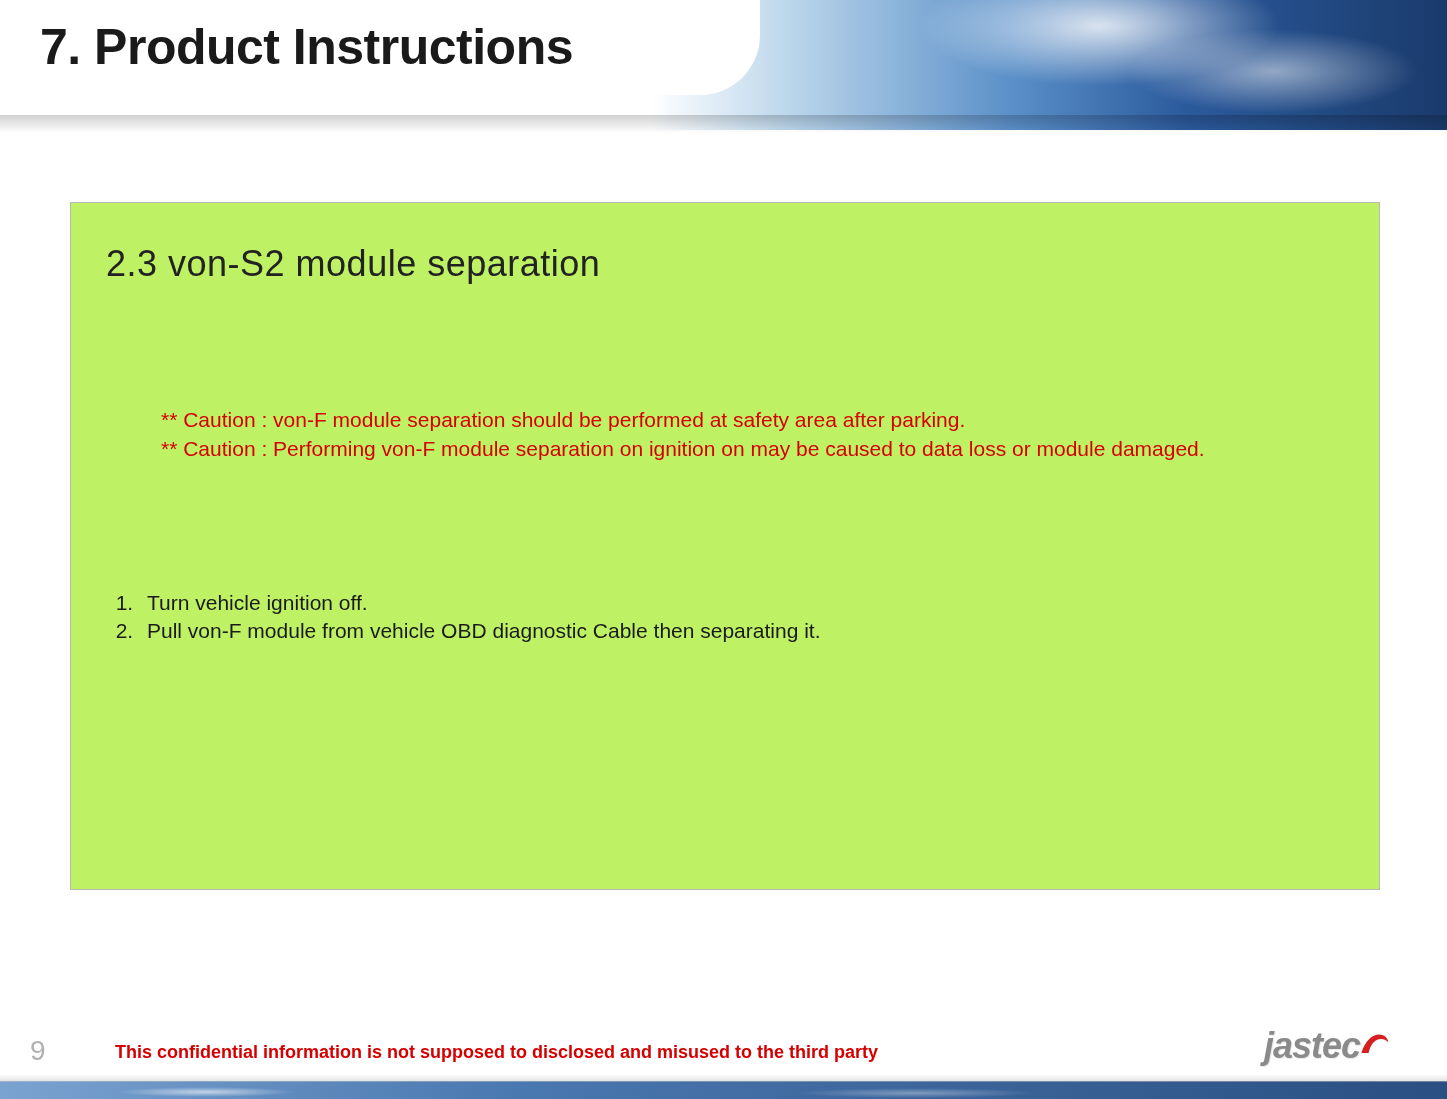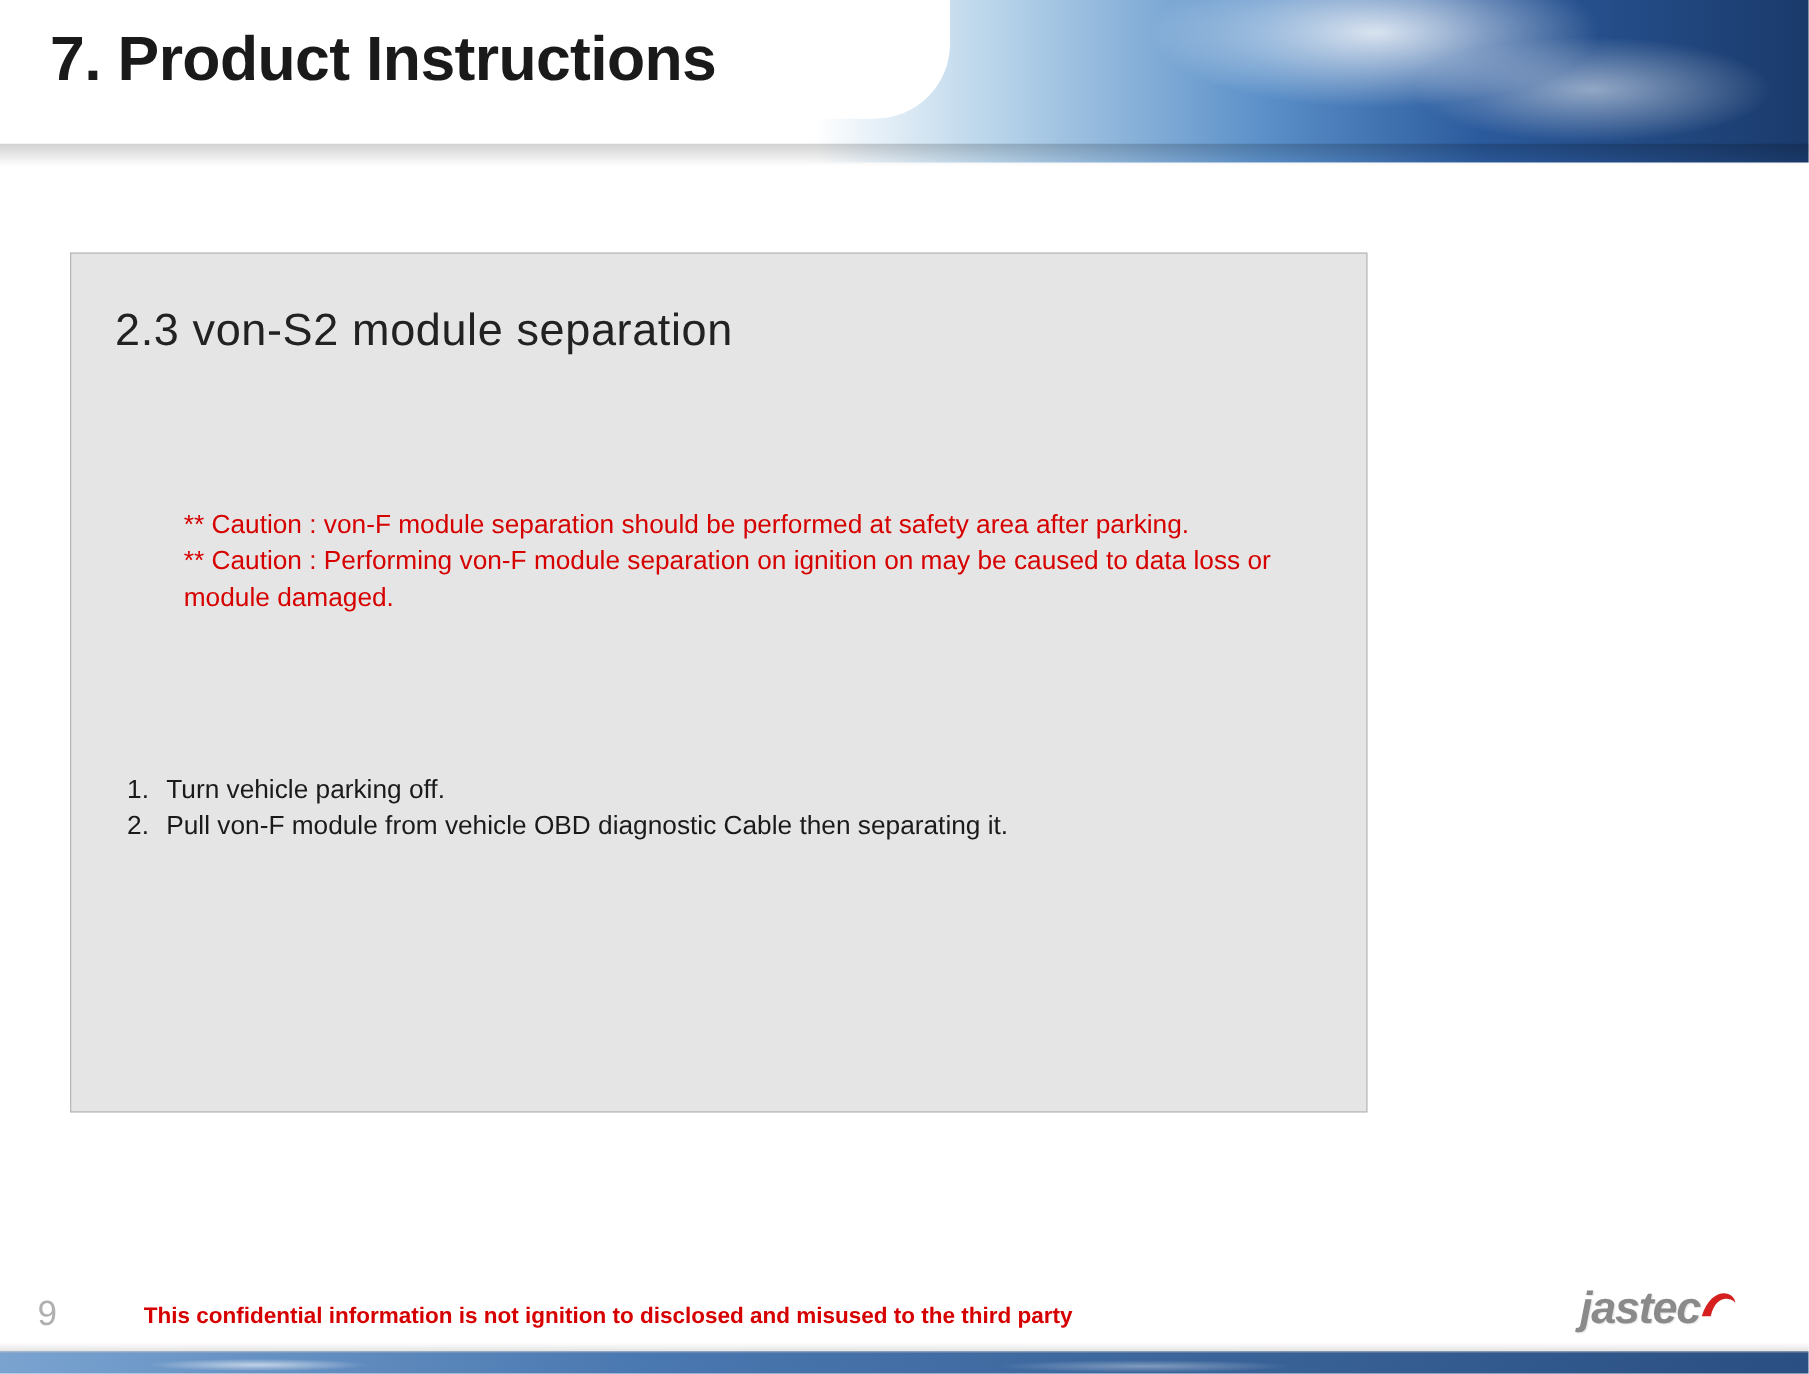--- a/index.html
+++ b/index.html
@@ -53,25 +53,25 @@
       top: 115px;
       left: 0;
       right: 0;
       height: 18px;
       background: linear-gradient(to bottom, rgba(0,0,0,0.18), rgba(0,0,0,0));
     }
     .content-box {
       position: absolute;
       top: 202px the;
       top: 202px;
-      left: 56px;
-      width: 1038px;
+      left: 70px;
+      width: 1310px;
       height: 688px;
       border: 1px solid #b8b8b8;
-      background: #e5e5e5;
+      background: #bef264;
       padding: 40px 30px 30px 30px;
     }
     .section-title {
       font-size: 36px;
       font-weight: 400;
       color: #222;
       margin-left: 5px;
       letter-spacing: 0.5px;
     }
     .caution-block {
@@ -187,29 +187,29 @@
 <div class="content-box">
   <div class="section-title">2.3 von-S2 module separation</div>
 
   <div class="caution-block">
     <span class="caution-line">** Caution : von-F module separation should be performed at safety area after parking.</span>
     <span class="caution-line">** Caution : Performing von-F module separation on ignition on may be caused to data loss or module damaged.</span>
   </div>
 
   <div class="steps-block">
     <ol>
-      <li>Turn vehicle parking off.</li>
+      <li>Turn vehicle ignition off.</li>
       <li>Pull von-F module from vehicle OBD diagnostic Cable then separating it.</li>
     </ol>
   </div>
 </div>
 
 <div class="footer">
   <div class="page-number">9</div>
-  <div class="footer-note">This confidential information is not ignition to disclosed and misused to the third party</div>
+  <div class="footer-note">This confidential information is not supposed to disclosed and misused to the third party</div>
   <div class="logo">
     <span class="logo-text">jastec</span>
     <span class="logo-swoosh">
       <svg viewBox="0 0 40 40" width="36" height="36">
         <path d="M6 30 C 14 4, 34 6, 36 18 C 30 12, 18 12, 14 30 Z" fill="#d62020"></path>
       </svg>
     </span>
   </div>
 </div>
 

